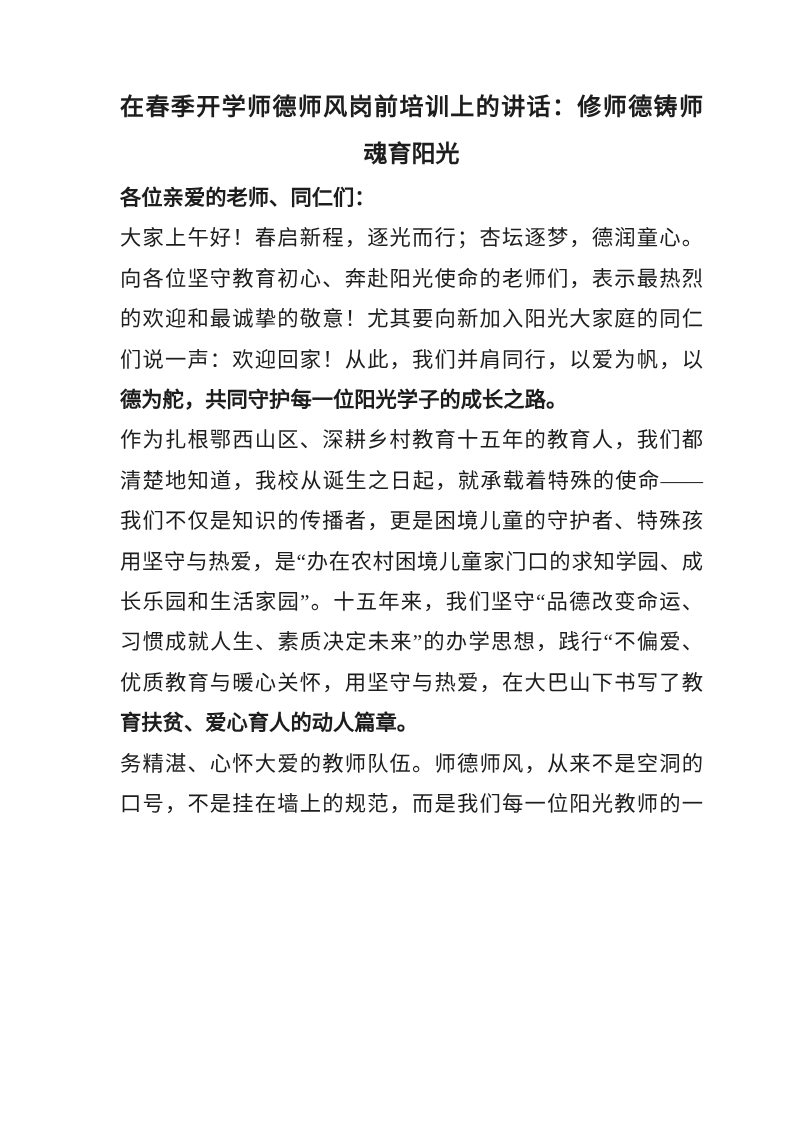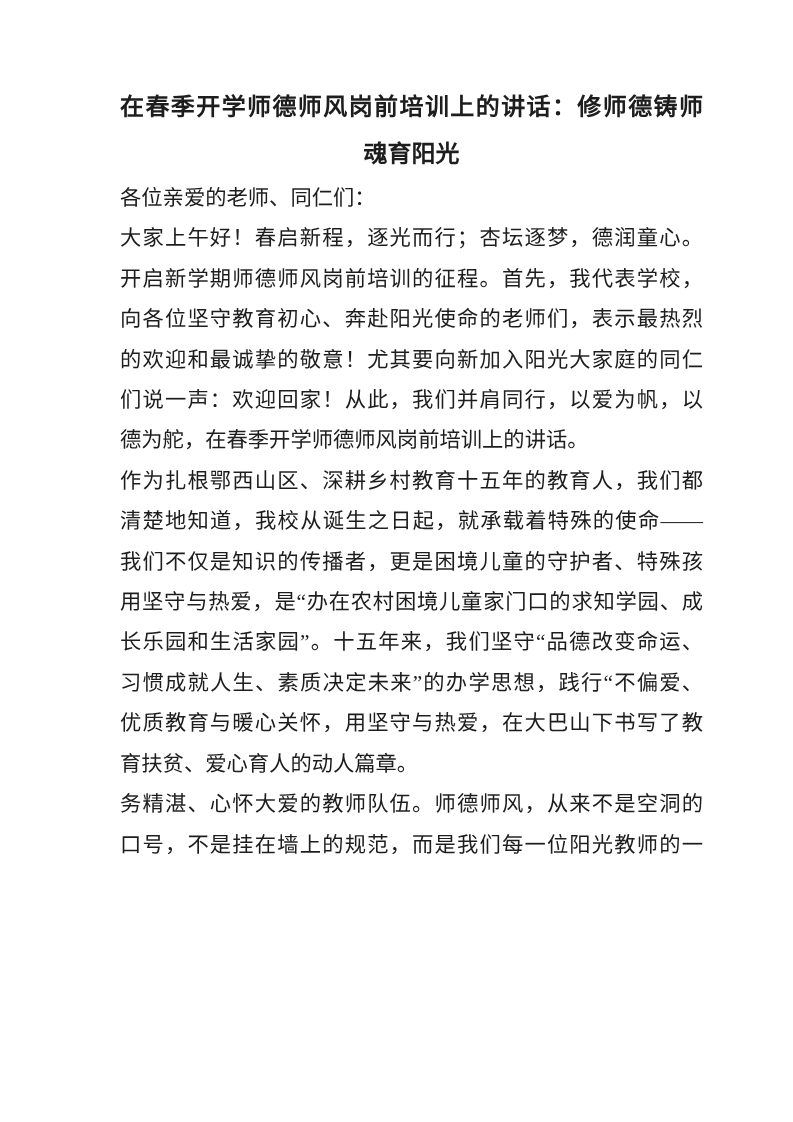--- a/index.html
+++ b/index.html
@@ -43,41 +43,41 @@
   }
   .body-line {
     font-size: 21.3px;
     line-height: 40.4px;
     text-align: justify;
     text-align-last: justify;
     text-justify: inter-character;
   }
   .body-line.para-last {
     text-align-last: left;
+    font-weight: bold;
   }
 </style>
 </head>
 <body>
 
 <div class="page" style="background: rgb(255, 255, 255); color: rgb(29, 29, 29);">
   <div class="doc-title">
     <div class="title-line">在春季开学师德师风岗前培训上的讲话：修师德铸师</div>
     <div class="title-line centered">魂育阳光</div>
   </div>
   <div class="doc-body">
       <div class="paragraph">
         <div class="body-line para-last">各位亲爱的老师、同仁们：</div>
       </div>
       <div class="paragraph">
         <div class="body-line">大家上午好！春启新程，逐光而行；杏坛逐梦，德润童心。</div>
-        <div class="body-line">开启新学期师德师风岗前培训的征程。首先，我代表学校，</div>
         <div class="body-line">向各位坚守教育初心、奔赴阳光使命的老师们，表示最热烈</div>
         <div class="body-line">的欢迎和最诚挚的敬意！尤其要向新加入阳光大家庭的同仁</div>
         <div class="body-line">们说一声：欢迎回家！从此，我们并肩同行，以爱为帆，以</div>
-        <div class="body-line para-last">德为舵，在春季开学师德师风岗前培训上的讲话。</div>
+        <div class="body-line para-last">德为舵，共同守护每一位阳光学子的成长之路。</div>
       </div>
       <div class="paragraph">
         <div class="body-line">作为扎根鄂西山区、深耕乡村教育十五年的教育人，我们都</div>
         <div class="body-line">清楚地知道，我校从诞生之日起，就承载着特殊的使命——</div>
         <div class="body-line">我们不仅是知识的传播者，更是困境儿童的守护者、特殊孩</div>
         <div class="body-line">用坚守与热爱，是“办在农村困境儿童家门口的求知学园、成</div>
         <div class="body-line">长乐园和生活家园”。十五年来，我们坚守“品德改变命运、</div>
         <div class="body-line">习惯成就人生、素质决定未来”的办学思想，践行“不偏爱、</div>
         <div class="body-line">优质教育与暖心关怀，用坚守与热爱，在大巴山下书写了教</div>
         <div class="body-line para-last">育扶贫、爱心育人的动人篇章。</div>

